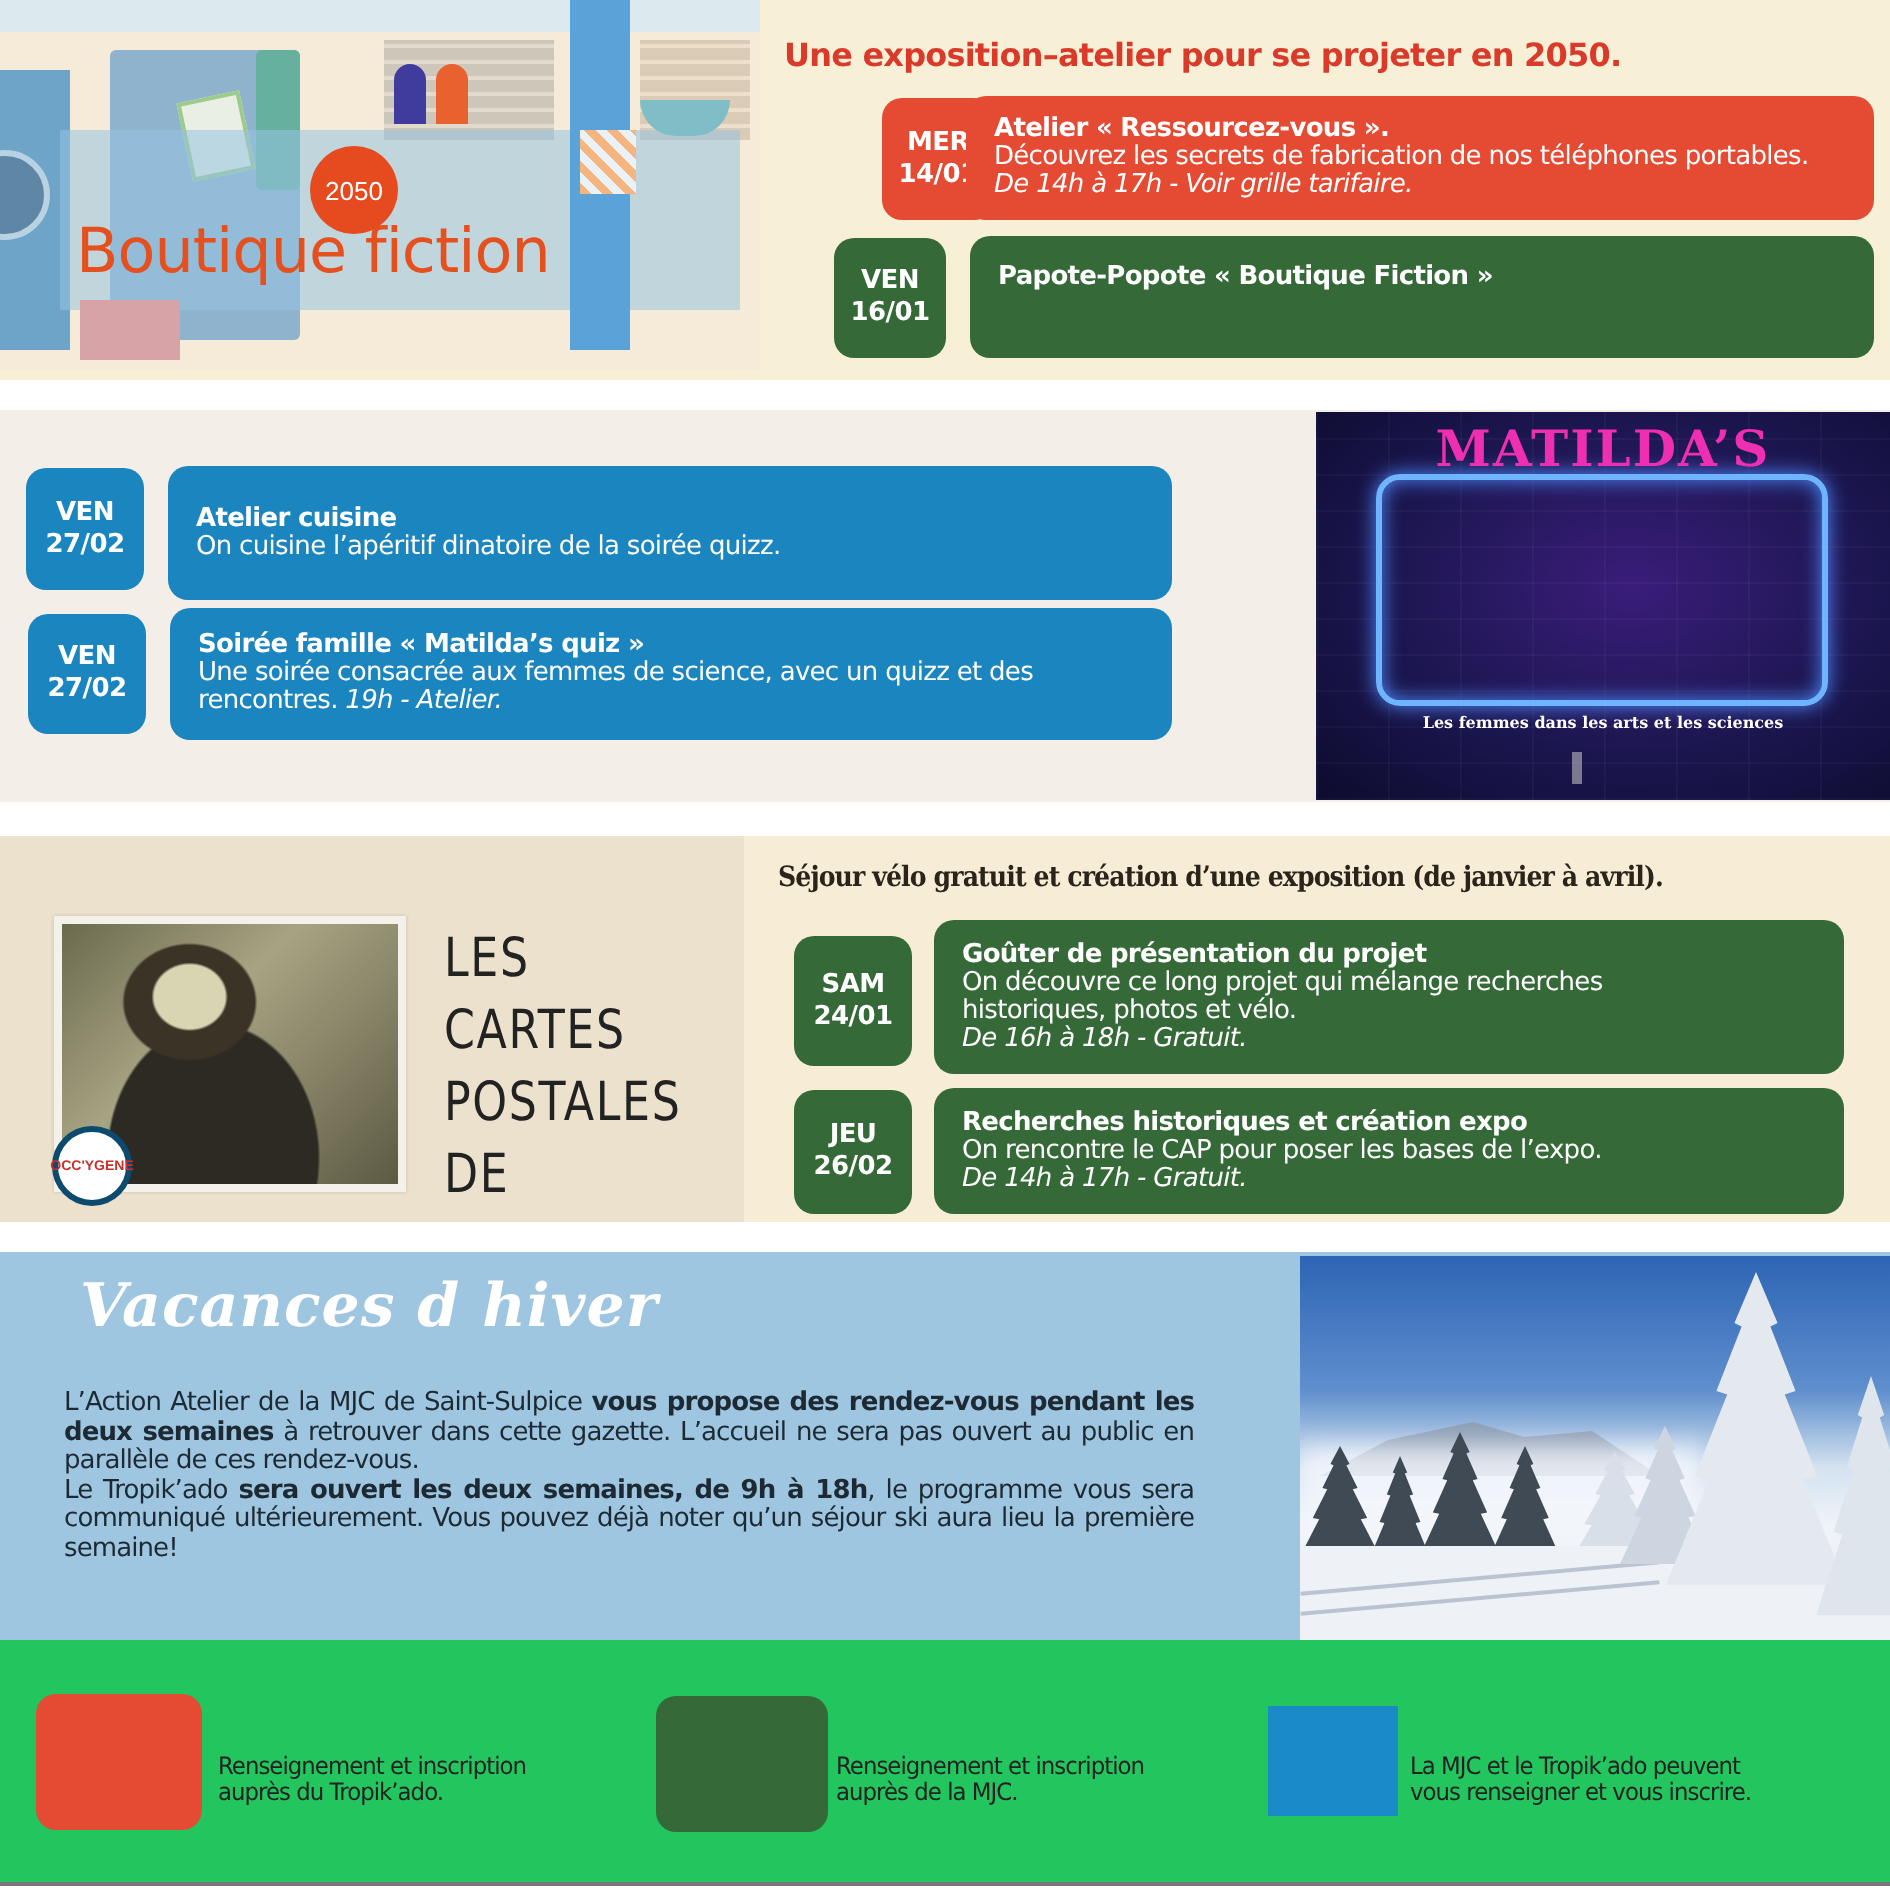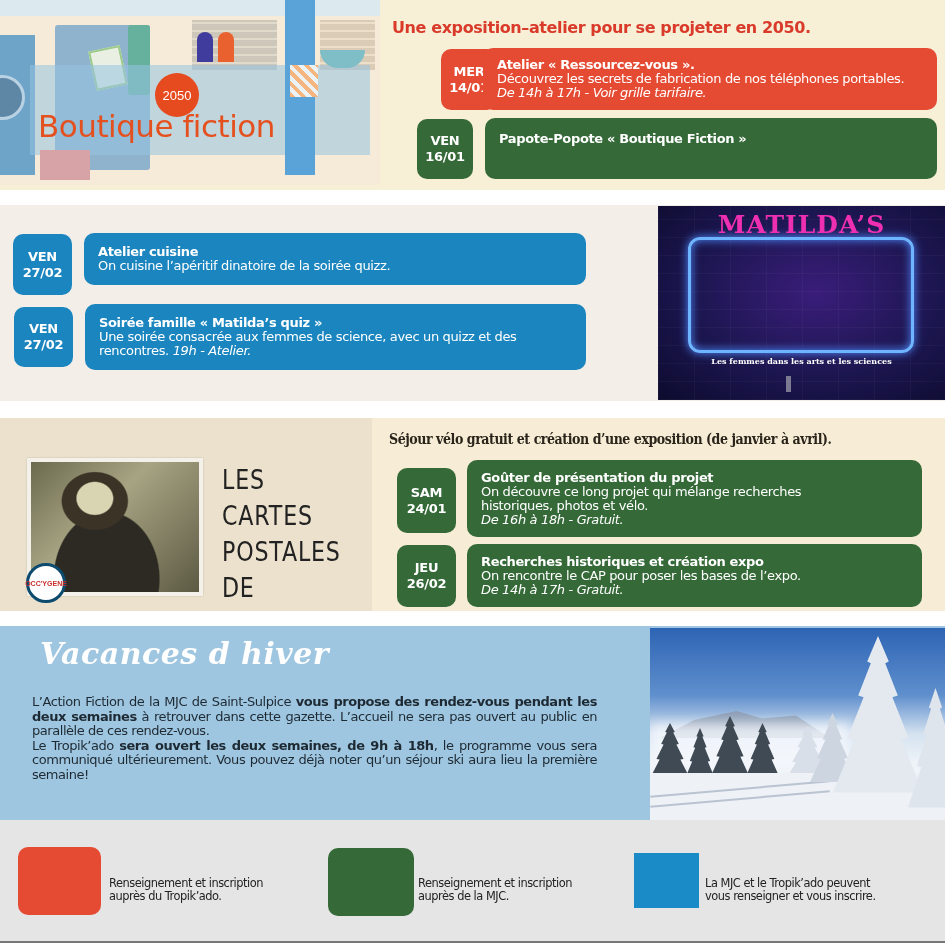--- a/index.html
+++ b/index.html
@@ -164,21 +164,21 @@
   .tree {
     position: absolute; background: #d8dfe8;
     clip-path: polygon(50% 0, 62% 15%, 58% 16%, 72% 35%, 66% 36%, 84% 60%, 76% 61%, 100% 92%, 0 92%, 24% 61%, 16% 60%, 34% 36%, 28% 35%, 42% 16%, 38% 15%);
   }
   .tree.dark { background: #3f4a55; }
   .snow-ground { position: absolute; left: 0; top: 145px; width: 295px; height: 47px; background: #eef1f6; }
   .track { position: absolute; left: 0; top: 160px; width: 180px; height: 2px; background: #b9c3d1; transform: rotate(-5deg); }
   .track2 { position: absolute; left: 0; top: 170px; width: 180px; height: 2px; background: #b9c3d1; transform: rotate(-5deg); }
 
   
-  #s5 { top: 820px; height: 123px; background: #e5e5e5; }
+  #s5 { top: 820px; height: 123px; background: #22c55e; }
   .legend-swatch { position: absolute; }
   .legend-text {
     position: absolute; font-family: "DejaVu Sans", sans-serif; font-size: 12px; line-height: 13px;
     color: #222; letter-spacing: -0.5px; transform: scaleX(0.95); transform-origin: left top;
   }
   .bottom-rule { position: absolute; left: 0; top: 121px; width: 945px; height: 2px; background: #777; }
 </style>
 </head>
 <body>
 
@@ -220,21 +220,21 @@
   <div class="event-card green" style="left:485px;top:118px;width:452px;height:61px;justify-content:flex-start;padding-top:14px;">
     <span class="title">Papote-Popote « Boutique Fiction »</span>
   </div>
 </section>
 
 <section id="s2" class="section">
   <div class="date-badge blue" style="left:13px;top:29px;width:59px;height:61px;">
     <span>VEN</span>
     <span>27/02</span>
   </div>
-  <div class="event-card blue" style="left:84px;top:28px;width:502px;height:52px;">
+  <div class="event-card blue" style="left:84px;top:28px;width:502px;height:67px;">
     <span class="title">Atelier cuisine</span>
     <span class="desc">On cuisine l’apéritif dinatoire de la soirée quizz.</span>
   </div>
 
   <div class="date-badge blue" style="left:14px;top:102px;width:59px;height:60px;">
     <span>VEN</span>
     <span>27/02</span>
   </div>
   <div class="event-card blue" style="left:85px;top:99px;width:501px;height:66px;">
     <span class="title">Soirée famille « Matilda’s quiz »</span>
@@ -281,21 +281,21 @@
   <div class="event-card green" style="left:467px;top:126px;width:455px;height:63px;">
     <span class="title">Recherches historiques et création expo</span>
     <span class="desc">On rencontre le CAP pour poser les bases de l’expo.</span>
     <span class="desc it">De 14h à 17h - Gratuit.</span>
   </div>
 </section>
 
 <section id="s4" class="section">
   <div class="vac-title">Vacances d hiver</div>
   <div class="vac-text">
-    <span>L’Action Fiction de la MJC de Saint-Sulpice </span><b>vous propose des rendez-vous pendant les deux semaines</b><span> à retrouver dans cette gazette. L’accueil ne sera pas ouvert au public en parallèle de ces rendez-vous.</span><br>
+    <span>L’Action Atelier de la MJC de Saint-Sulpice </span><b>vous propose des rendez-vous pendant les deux semaines</b><span> à retrouver dans cette gazette. L’accueil ne sera pas ouvert au public en parallèle de ces rendez-vous.</span><br>
     <span>Le Tropik’ado </span><b>sera ouvert les deux semaines, de 9h à 18h</b><span>, le programme vous sera communiqué ultérieurement. Vous pouvez déjà noter qu’un séjour ski aura lieu la première semaine!</span>
   </div>
   <div class="winter-img">
     <div class="mountain"></div>
     <div class="fog"></div>
     <div class="tree dark" style="left:0;top:95px;width:40px;height:60px;"></div>
     <div class="tree dark" style="left:35px;top:100px;width:30px;height:55px;"></div>
     <div class="tree dark" style="left:60px;top:88px;width:40px;height:67px;"></div>
     <div class="tree dark" style="left:95px;top:95px;width:35px;height:60px;"></div>
     <div class="tree" style="left:135px;top:98px;width:45px;height:60px;"></div>

